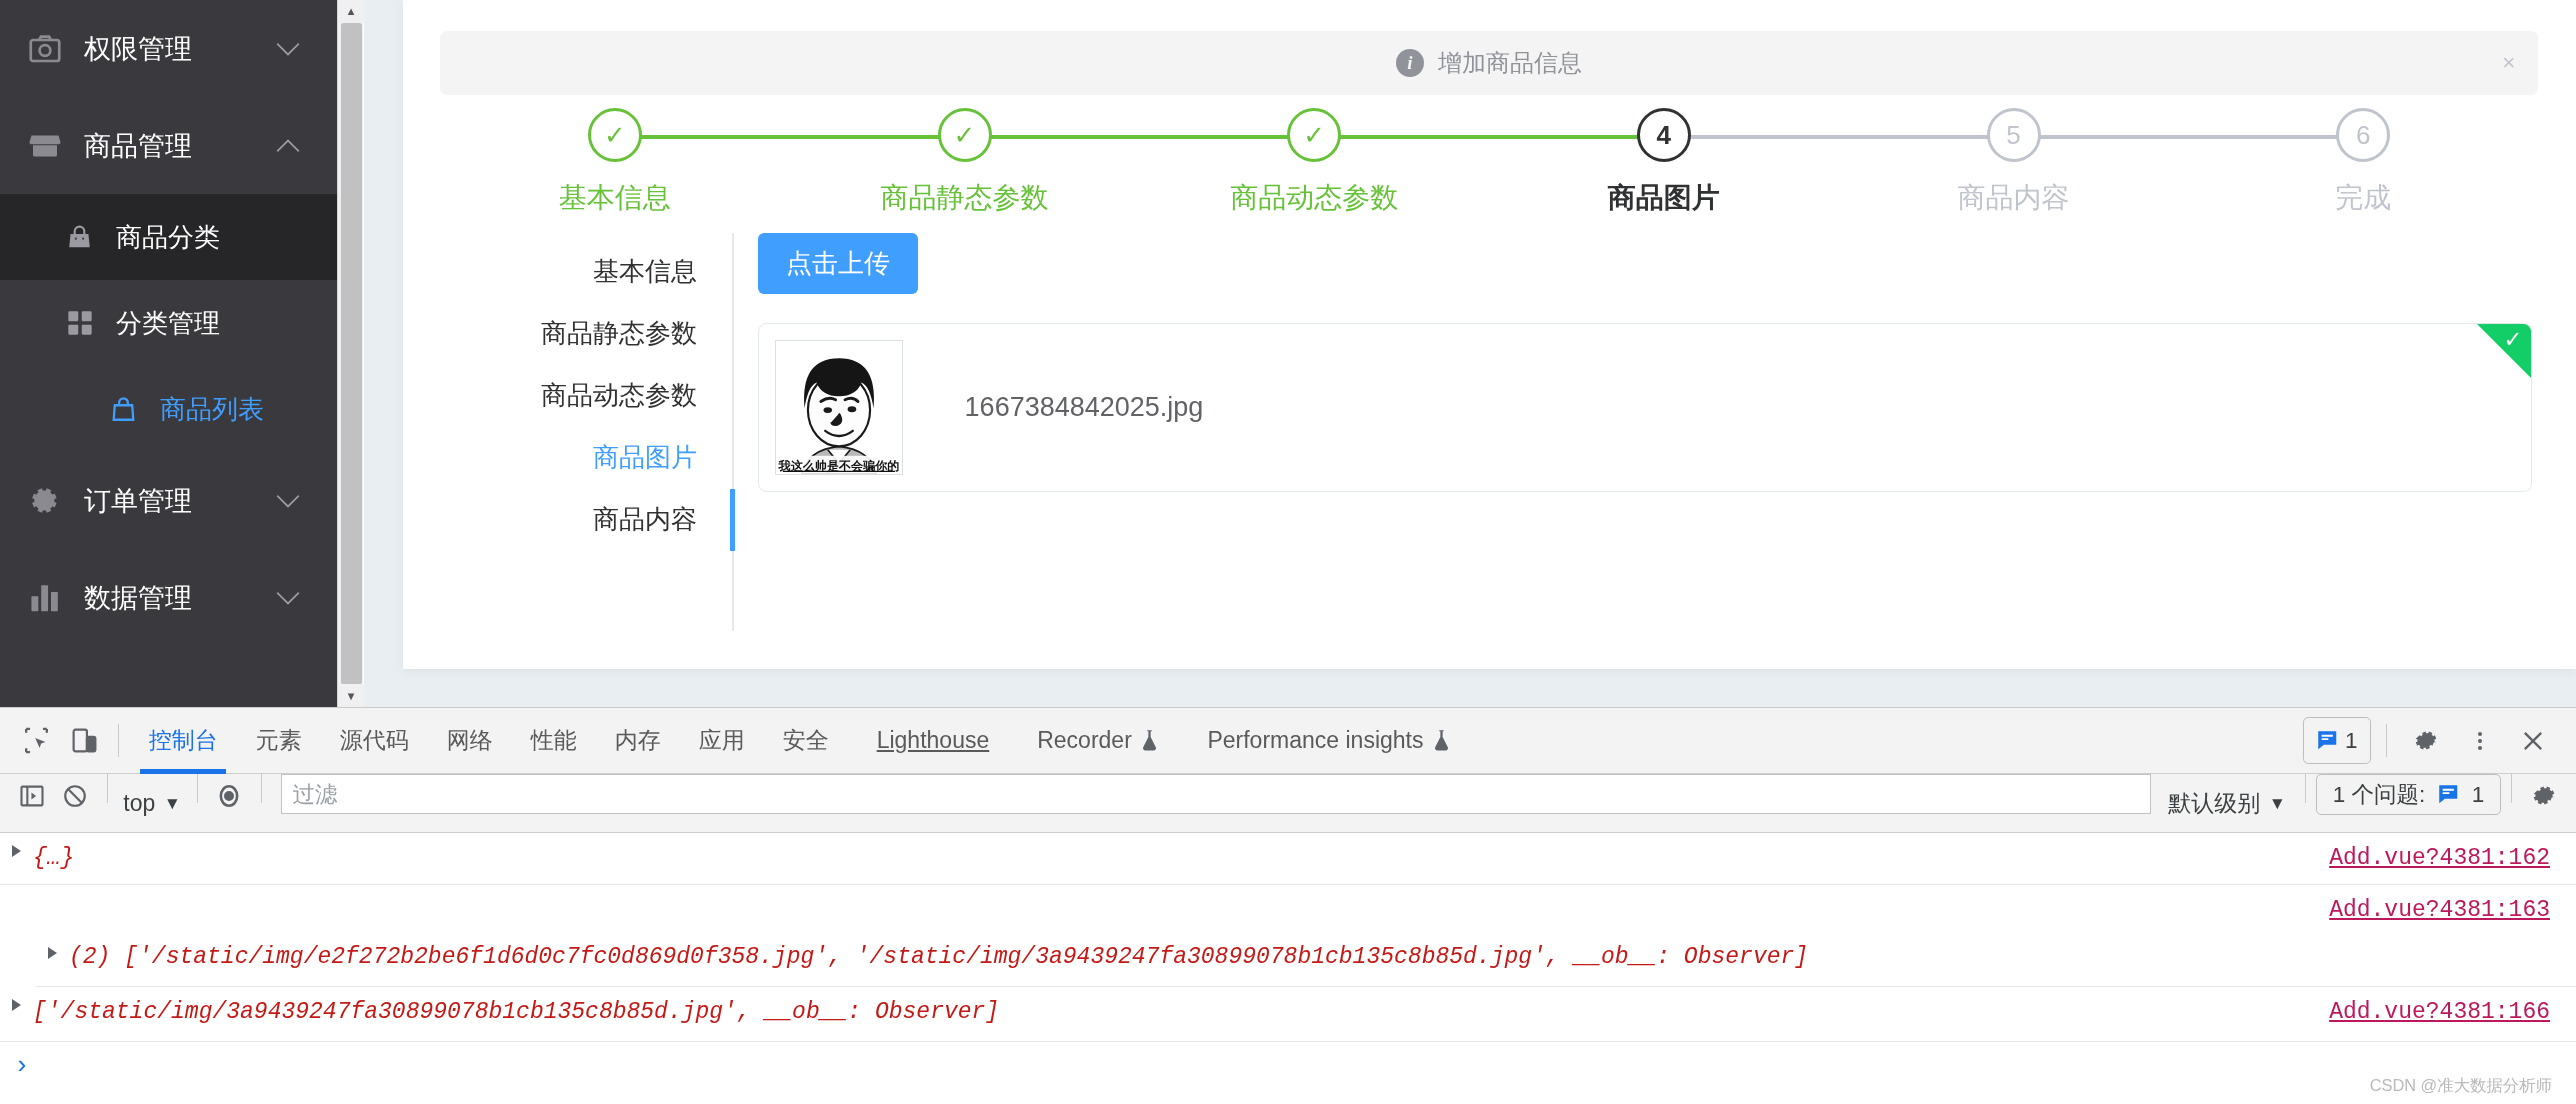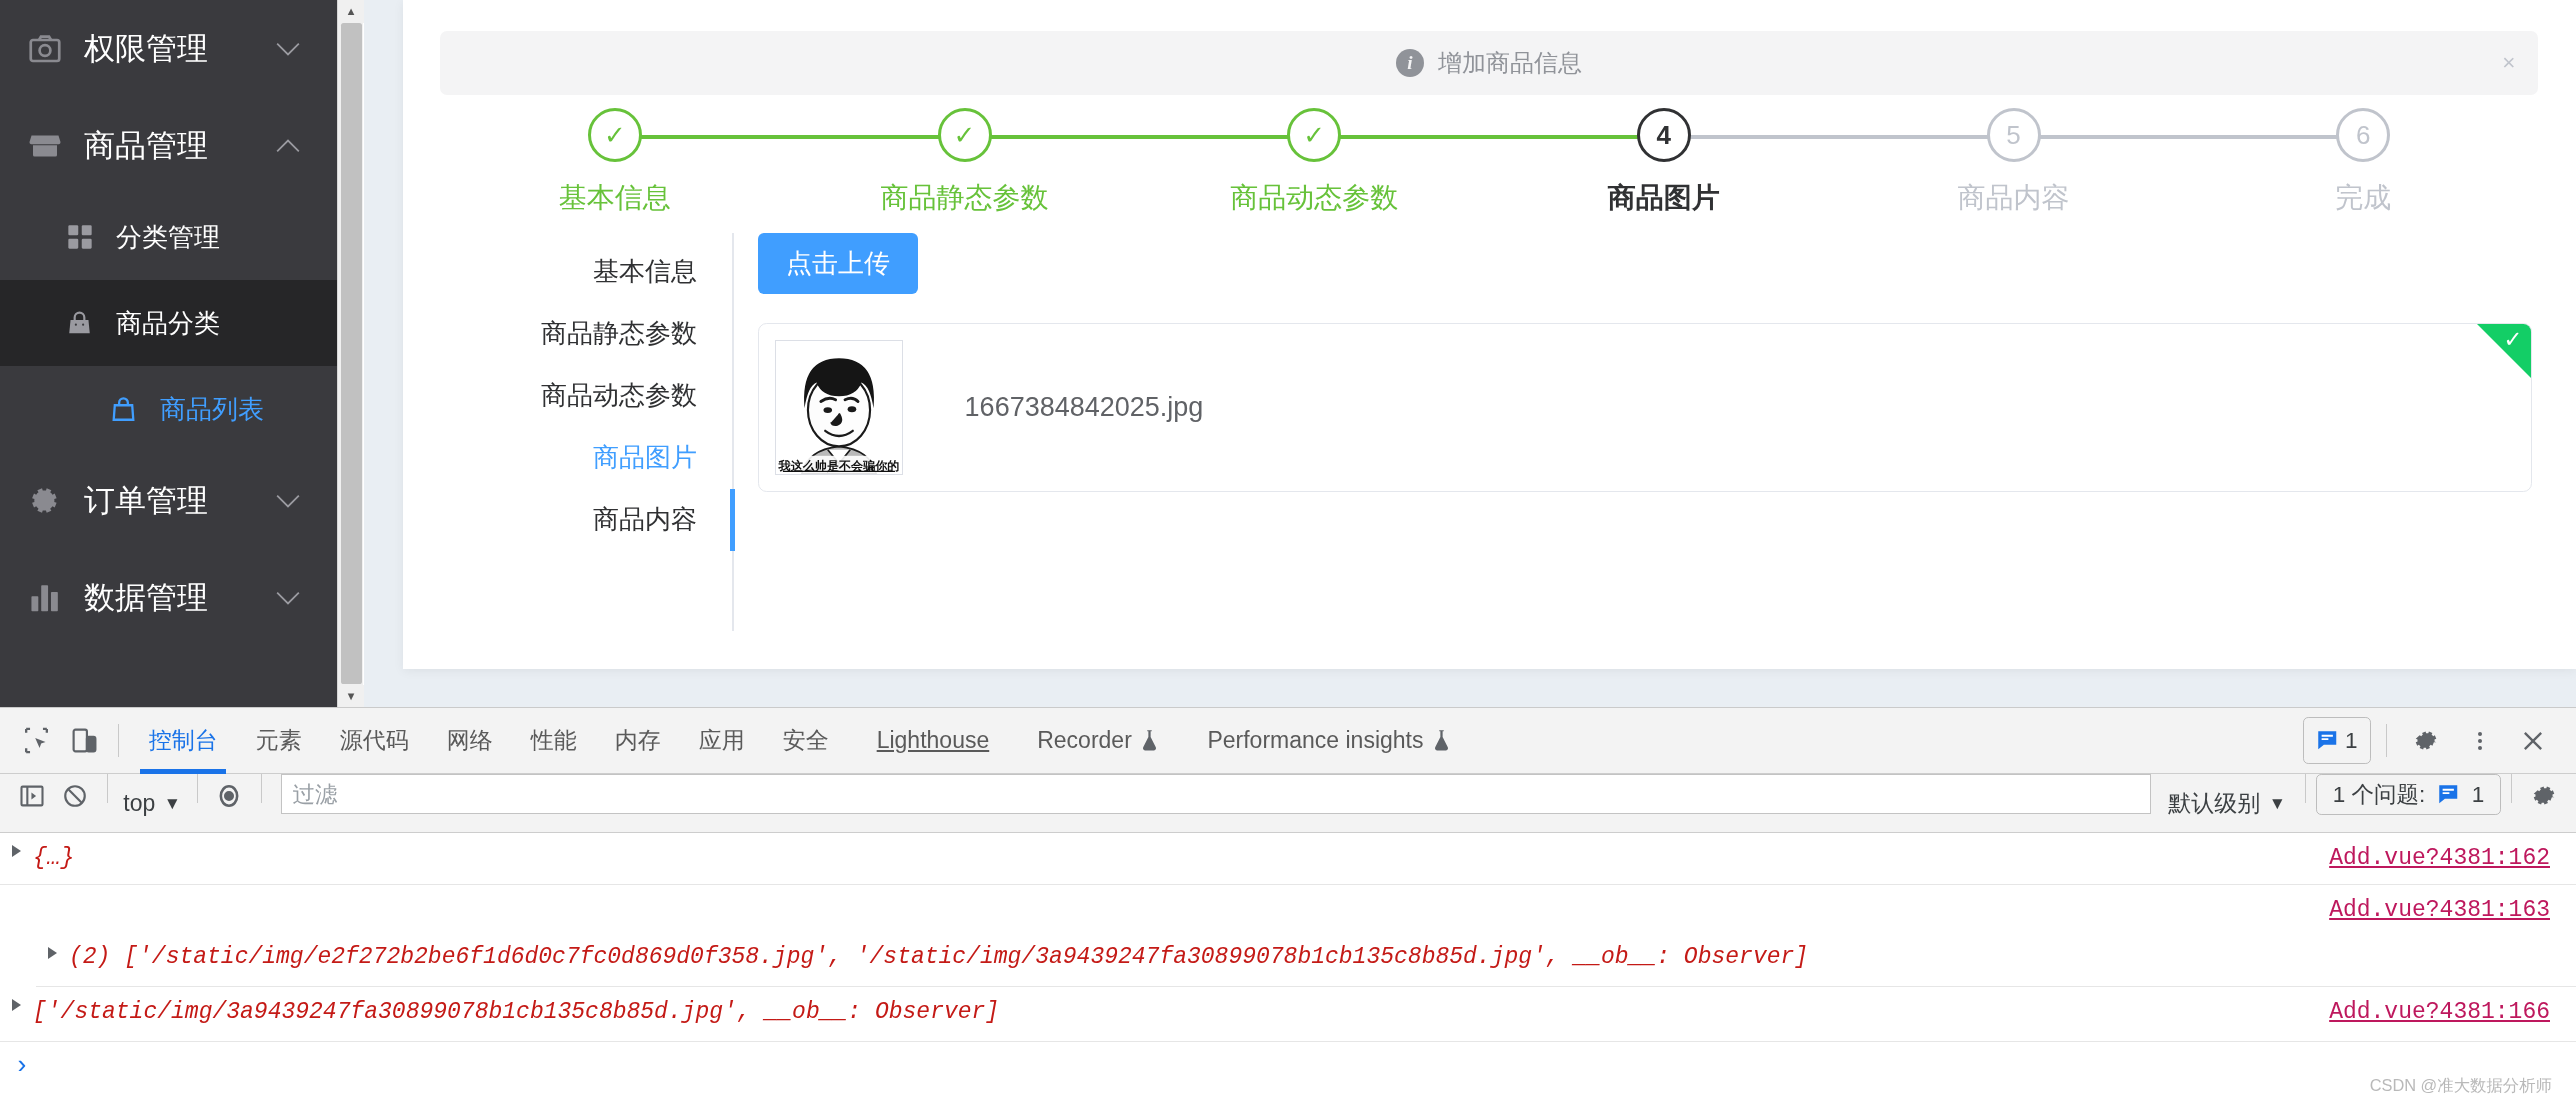--- a/index.html
+++ b/index.html
@@ -24,21 +24,21 @@
     position: absolute; left: 0; top: 0;
     width: 337px; height: 707px;
     background: #3a3a3e;
   }
   .menu-group-header {
     position: relative;
     height: 97px;
     display: flex; align-items: center;
     padding-left: 24px;
     color: #ffffff;
-    font-size: 31px;
+    font-size: 27px;
     background: #3a3a3e;
     cursor: pointer;
   }
   .menu-group-header .gicon {
     width: 41px; height: 41px;
     margin-right: 19px;
     display: flex; align-items: center; justify-content: center;
     color: #8a8a90;
   }
   .menu-group-header .caret {
@@ -429,42 +429,42 @@
         </svg>
       </span>
       <span>商品管理</span>
       <span class="caret">
         <svg width="26" height="15.6" viewBox="0 0 24 14" fill="none" stroke="#9a9aa0" stroke-width="1.6">
             <path d="M2 12L12 2l10 10"></path>
           </svg>
       </span>
     </div>
 
+    <div class="submenu-item active">
+      <span class="sicon">
+        <svg width="29" height="29" viewBox="0 0 24 24" fill="none" stroke="#9a9aa0" stroke-width="1.8">
+          <path d="M8 9V7a4 4 0 0 1 8 0v2" fill="none"></path>
+          <path d="M4.6 9h14.8l1.1 11H3.5L4.6 9z" fill="#9a9aa0" stroke="none"></path>
+          <circle cx="9" cy="13" r="0.9" fill="#3a3a3e" stroke="none"></circle>
+          <circle cx="15" cy="13" r="0.9" fill="#3a3a3e" stroke="none"></circle>
+        </svg>
+      </span>
+      <span>商品分类</span>
+    </div>
+
     <div class="submenu-item">
       <span class="sicon">
         <svg width="28" height="28" viewBox="0 0 24 24" fill="#9a9aa0">
           <rect x="2" y="2" width="8.5" height="8.5" rx="1"></rect>
           <rect x="13.5" y="2" width="8.5" height="8.5" rx="1"></rect>
           <rect x="2" y="13.5" width="8.5" height="8.5" rx="1"></rect>
           <rect x="13.5" y="13.5" width="8.5" height="8.5" rx="1"></rect>
         </svg>
       </span>
       <span>分类管理</span>
-    </div>
-
-    <div class="submenu-item active">
-      <span class="sicon">
-        <svg width="29" height="29" viewBox="0 0 24 24" fill="none" stroke="#9a9aa0" stroke-width="1.8">
-          <path d="M8 9V7a4 4 0 0 1 8 0v2" fill="none"></path>
-          <path d="M4.6 9h14.8l1.1 11H3.5L4.6 9z" fill="#9a9aa0" stroke="none"></path>
-          <circle cx="9" cy="13" r="0.9" fill="#3a3a3e" stroke="none"></circle>
-          <circle cx="15" cy="13" r="0.9" fill="#3a3a3e" stroke="none"></circle>
-        </svg>
-      </span>
-      <span>商品分类</span>
     </div>
 
     <div class="submenu-item highlight">
       <span class="sicon">
         <svg width="29" height="29" viewBox="0 0 24 24" fill="none" stroke="#409eff" stroke-width="1.9">
           <path d="M4.8 8.5h14.4l.9 12H3.9l.9-12z"></path>
           <path d="M8.4 8.5V6.4a3.6 3.6 0 0 1 7.2 0v2.1"></path>
         </svg>
       </span>
       <span>商品列表</span>

